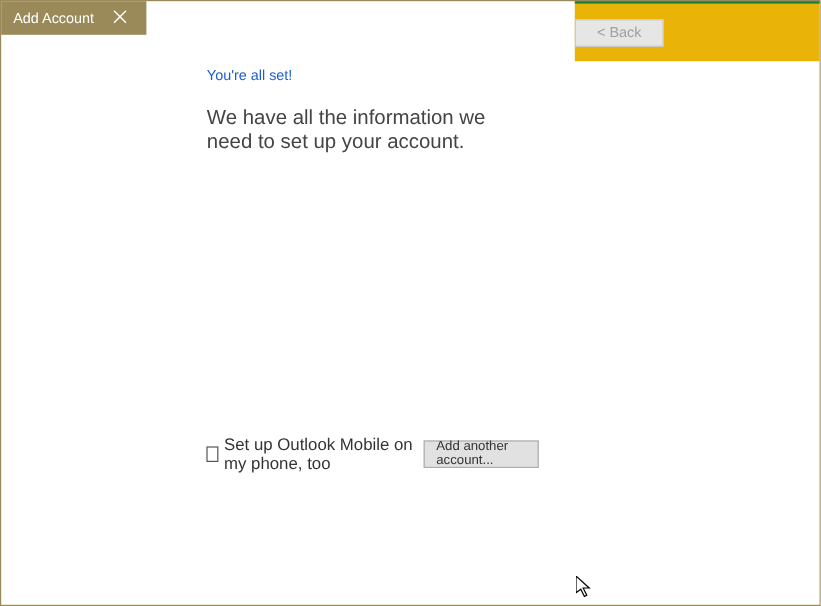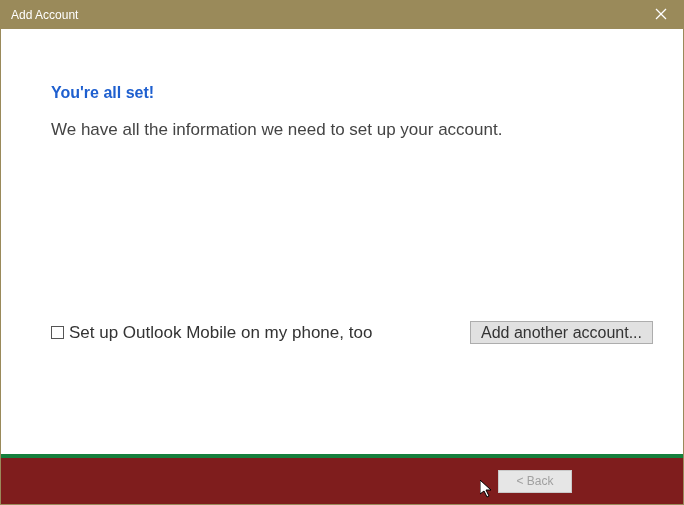--- a/index.html
+++ b/index.html
@@ -15,21 +15,21 @@
       height: 505px;
       overflow: hidden;
       position: relative;
     }
     .window {
       width: 684px;
       height: 505px;
       border: 1px solid #9a8a5a;
       background: #fff;
       display: flex;
-      flex-direction: column;
+      flex-direction: row;
     }
     .titlebar {
       height: 28px;
       background: #9a8a5a;
       color: #fff;
       display: flex;
       align-items: center;
       padding-left: 10px;
       font-size: 12px;
     }
@@ -52,69 +52,69 @@
       stroke-width: 1.2;
     }
     .content {
       flex: 1;
       padding: 55px 50px 10px 50px;
       position: relative;
       color: #444;
     }
     .headline {
       color: #1e5fcf;
-      font-weight: bold;
-      font-size: 16px;
+      font-weight: normal;
+      font-size: 12px;
       margin-bottom: 18px;
     }
     .bodytext {
       font-size: 17px;
       color: #444;
     }
     .lower-row {
       position: absolute;
       left: 50px;
       right: 30px;
       bottom: 110px;
       display: flex;
       align-items: center;
       justify-content: space-between;
     }
     .checkbox-wrap {
       display: flex;
       align-items: center;
       gap: 5px;
-      font-size: 17px;
+      font-size: 14px;
       color: #333;
     }
     .checkbox-box {
       width: 13px;
       height: 13px;
       border: 1px solid #555;
       background: #fff;
     }
     .add-another {
       height: 23px;
       padding: 0 10px;
       border: 1px solid #adadad;
       background: #e1e1e1;
-      font-size: 16px;
+      font-size: 11px;
       color: #333;
       display: flex;
       align-items: center;
       cursor: default;
     }
     .footer {
       height: 50px;
-      border-top: 4px solid #15803d;
-      background: #7f1d1d;
+      border-top: 2px solid #15803d;
+      background: #eab308;
       display: flex;
       align-items: center;
       justify-content: flex-end;
-      padding-right: 5px;
+      padding-right: 24px;
       gap: 6px;
     }
     .btn {
       height: 23px;
       width: 74px;
       border: 1px solid #adadad;
       background: #e1e1e1;
       font-size: 12px;
       color: #333;
       display: flex;

